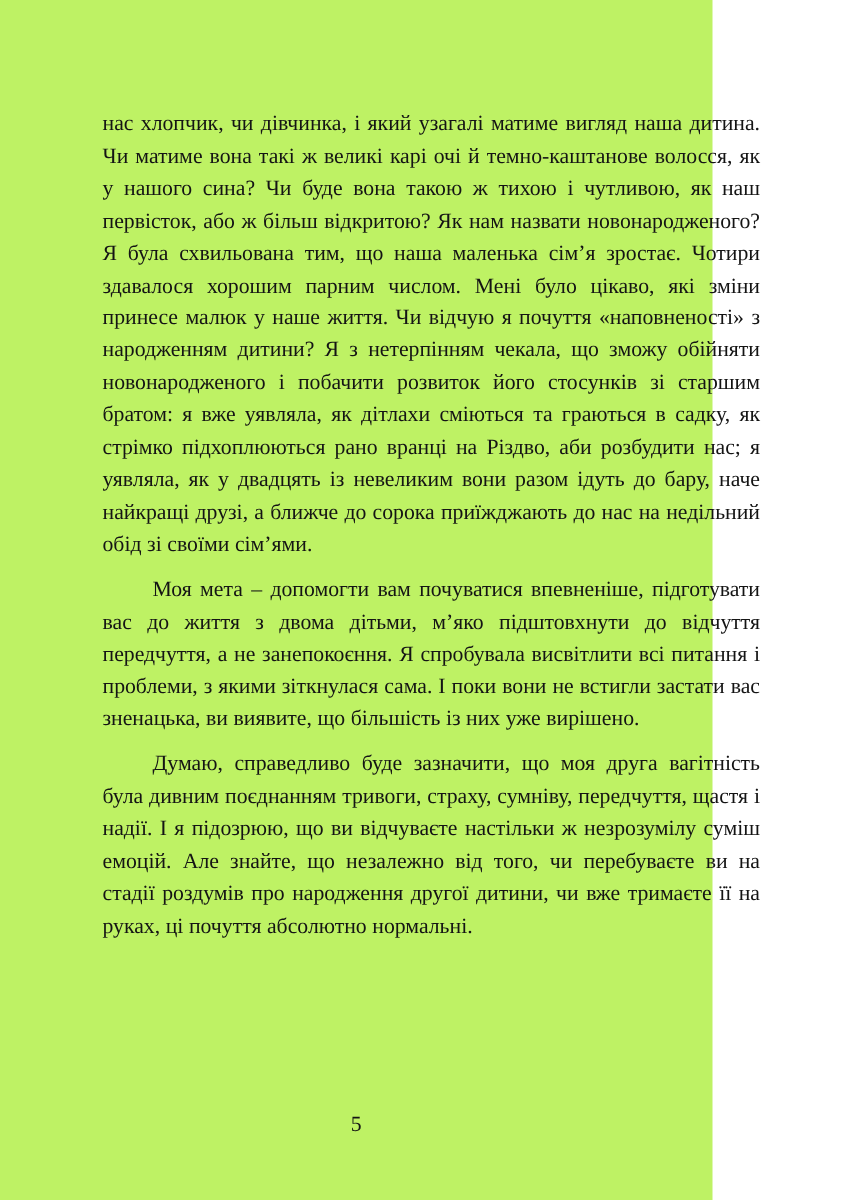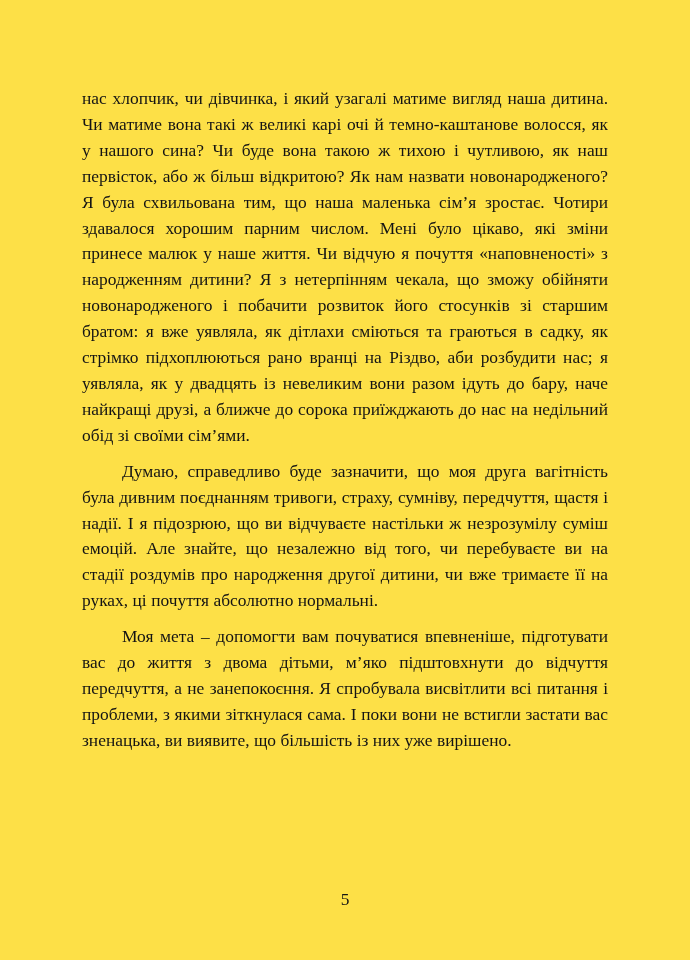--- a/index.html
+++ b/index.html
@@ -12,23 +12,23 @@
     height: 960px;
     background: #ffffff;
     font-family: "Liberation Serif", "DejaVu Serif", serif;
     color: #141414;
     overflow: hidden;
   }
 
   .page {
     position: relative;
     box-sizing: border-box;
-    width: 690px;
+    width: 570px;
     height: 960px;
-    background: #fde047;
+    background: #bef264;
     padding: 86px 82px 0 82px;
   }
 
   .textblock {
     width: 526px;
   }
 
   .para {
     margin: 0;
     text-align: justify;
@@ -59,19 +59,19 @@
     color: #141414;
   }
 </style>
 </head>
 <body>
 
 <div class="page">
 
   <div class="textblock">
     <p class="para">нас хлопчик, чи дівчинка, і який узагалі матиме вигляд наша дитина. Чи матиме вона такі ж великі карі очі й темно-каштанове волосся, як у нашого сина? Чи буде вона такою ж тихою і чутливою, як наш первісток, або ж більш відкритою? Як нам назвати новонародженого? Я була схвильована тим, що наша маленька сім’я зростає. Чотири здавалося хорошим парним числом. Мені було цікаво, які зміни принесе малюк у наше життя. Чи відчую я почуття «наповненості» з народженням дитини? Я з нетерпінням чекала, що зможу обійняти новонародженого і побачити розвиток його стосунків зі старшим братом: я вже уявляла, як дітлахи сміються та граються в садку, як стрімко підхоплюються рано вранці на Різдво, аби розбудити нас; я уявляла, як у двадцять із невеликим вони разом ідуть до бару, наче найкращі друзі, а ближче до сорока приїжджають до нас на недільний обід зі своїми сім’ями.</p>
+    <p class="para">Моя мета – допомогти вам почуватися впевненіше, підготувати вас до життя з двома дітьми, м’яко підштовхнути до відчуття передчуття, а не занепокоєння. Я спробувала висвітлити всі питання і проблеми, з якими зіткнулася сама. І поки вони не встигли застати вас зненацька, ви виявите, що більшість із них уже вирішено.</p>
     <p class="para">Думаю, справедливо буде зазначити, що моя друга вагітність була дивним поєднанням тривоги, страху, сумніву, передчуття, щастя і надії. І я підозрюю, що ви відчуваєте настільки ж незрозумілу суміш емоцій. Але знайте, що незалежно від того, чи перебуваєте ви на стадії роздумів про народження другої дитини, чи вже тримаєте її на руках, ці почуття абсолютно нормальні.</p>
-    <p class="para">Моя мета – допомогти вам почуватися впевненіше, підготувати вас до життя з двома дітьми, м’яко підштовхнути до відчуття передчуття, а не занепокоєння. Я спробувала висвітлити всі питання і проблеми, з якими зіткнулася сама. І поки вони не встигли застати вас зненацька, ви виявите, що більшість із них уже вирішено.</p>
   </div>
 
   <div class="folio">5</div>
 
 </div>
 
 </body></html>

